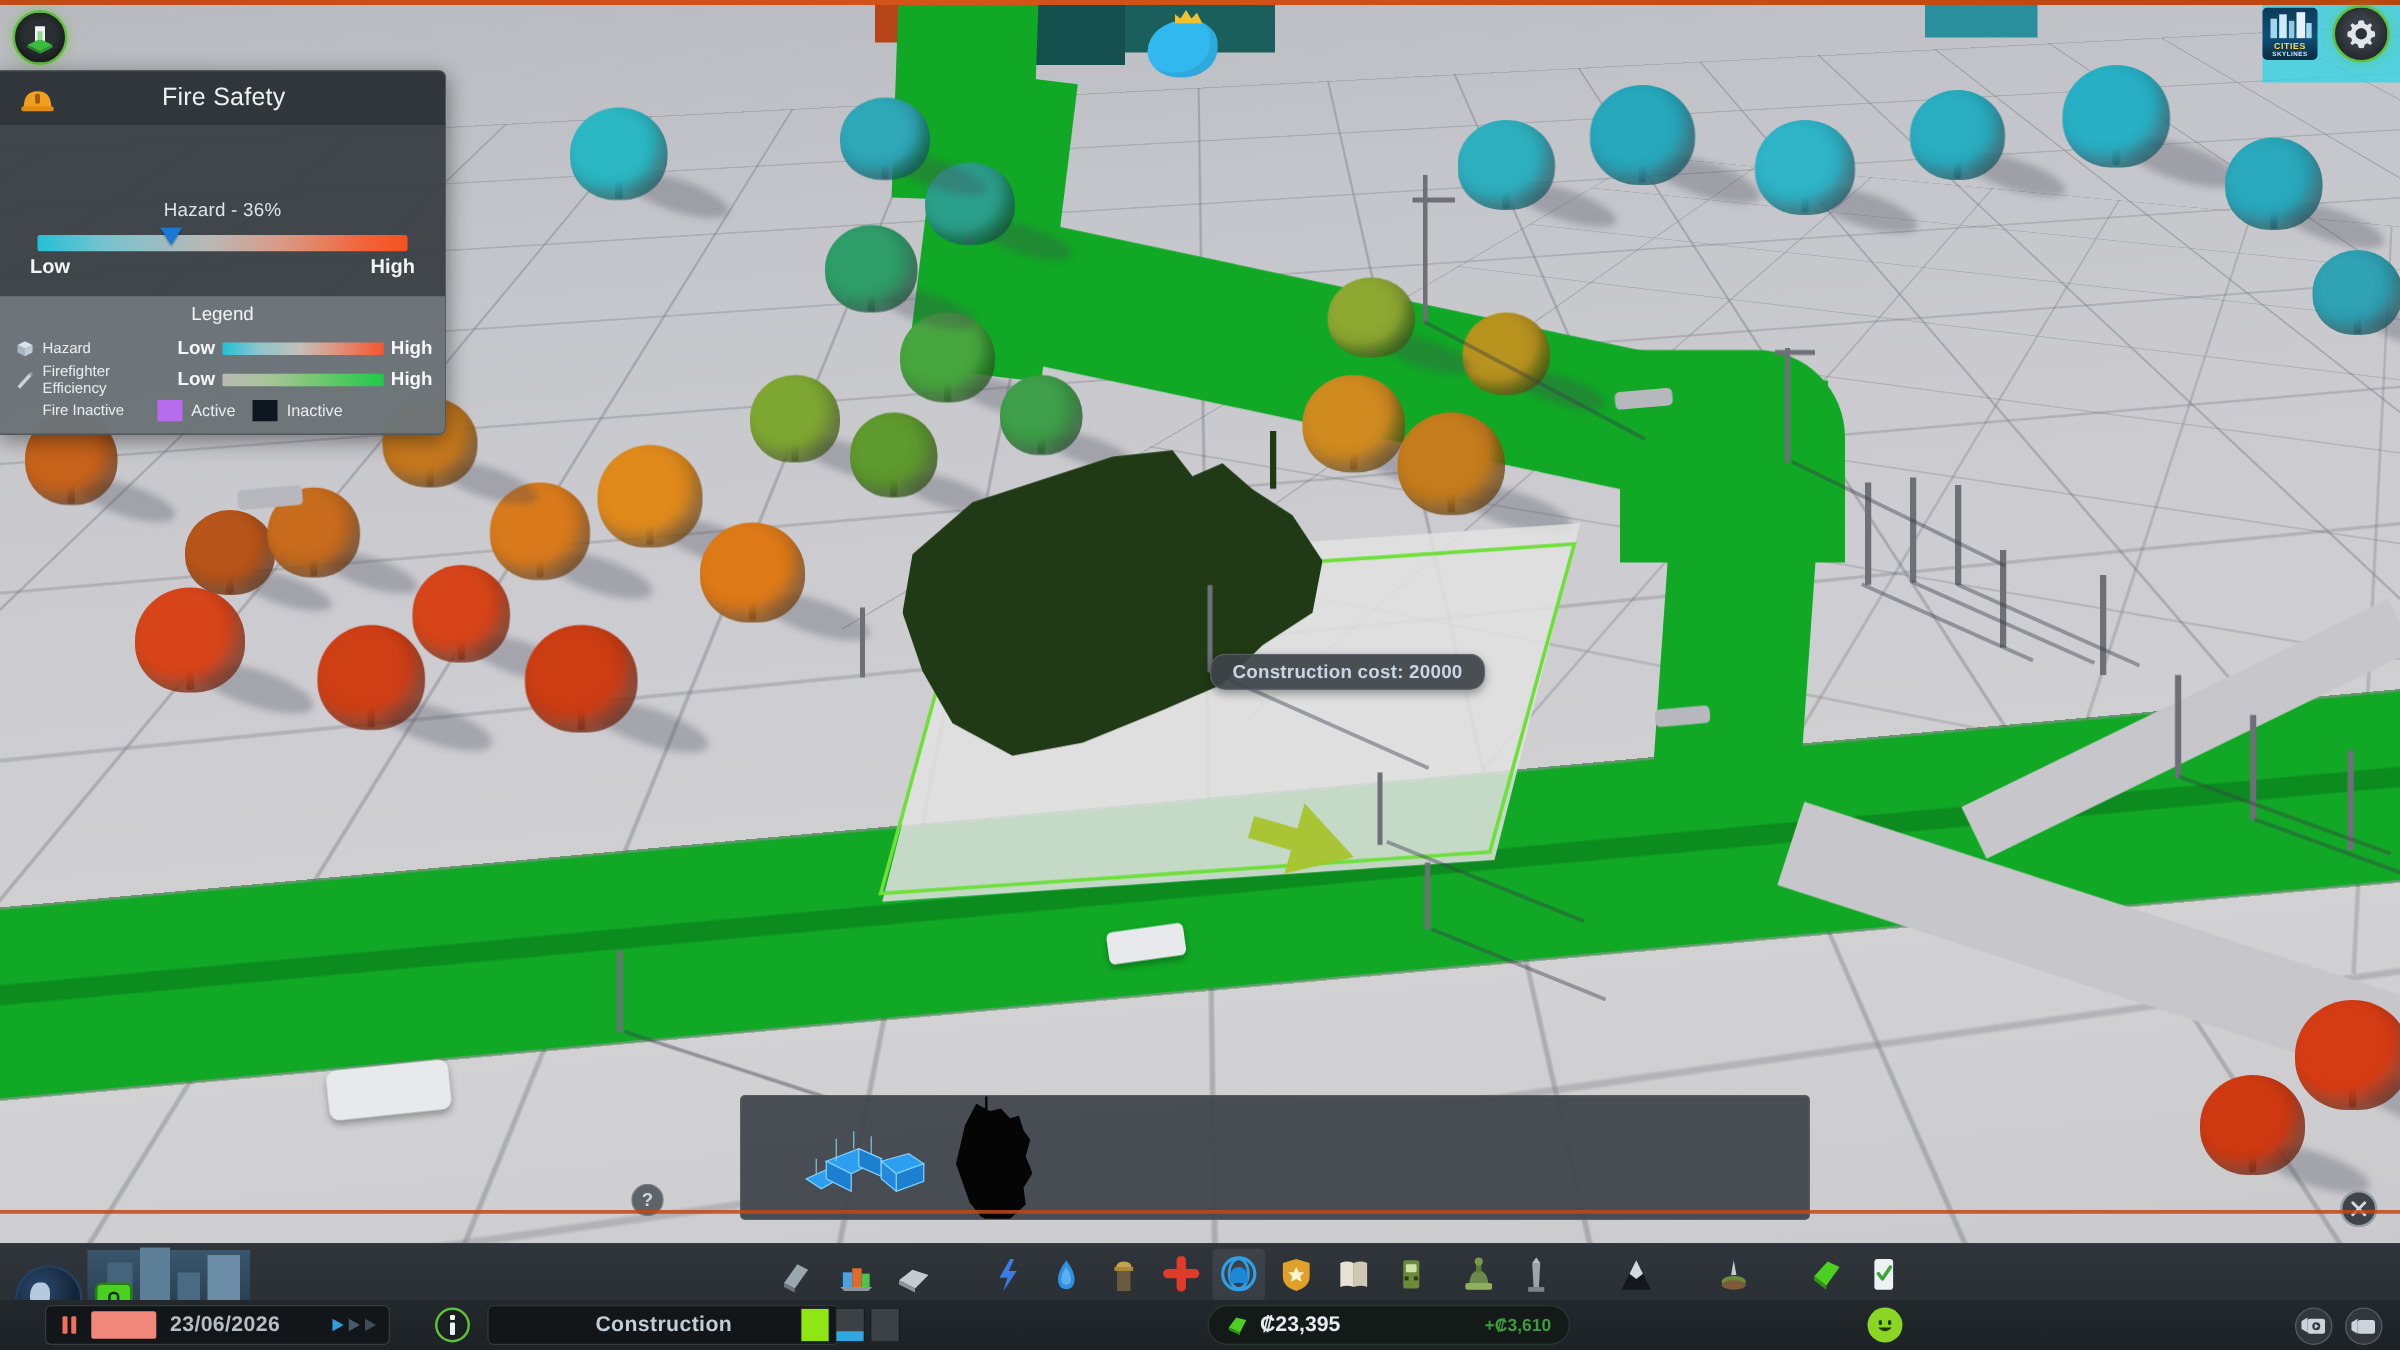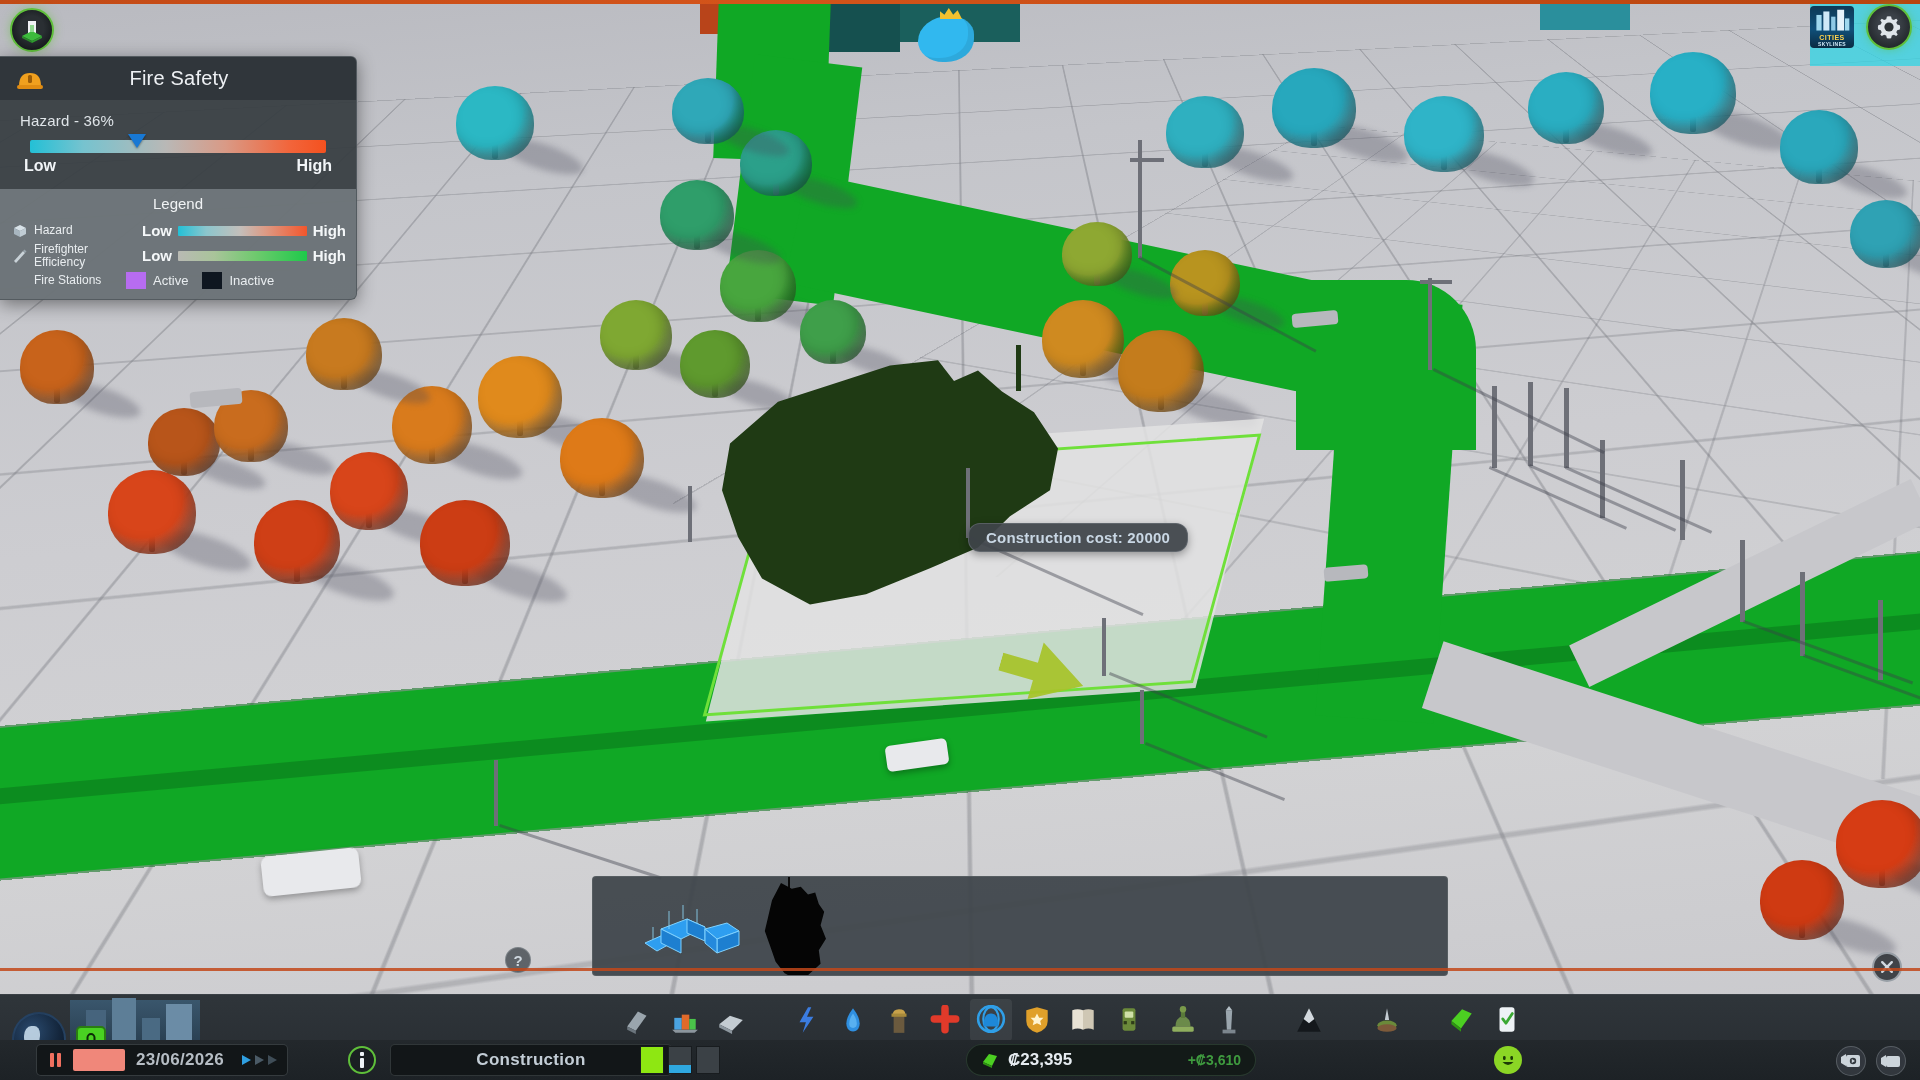--- a/index.html
+++ b/index.html
@@ -112,22 +112,22 @@
     border-radius:0 6px 6px 0;
     box-shadow:0 4px 18px rgba(0,0,0,.45);
     color:#e8ebee; overflow:hidden; }
   #iv-header { display:flex; align-items:center; gap:10px;
     padding:10px 14px 10px 16px; background:rgba(44,50,55,.75); }
   #iv-title { flex:1; text-align:center; font-size:20px; font-weight:400;
     letter-spacing:.2px; color:#eef1f4; }
   #iv-helmet { width:28px; height:22px; flex:none; }
 
   #iv-body { padding:12px 20px 14px; }
-  #iv-hazard-label { text-align:left; font-size:15px; color:#dfe4e8;
-    margin-bottom:11px; letter-spacing:.2px; }
+  #iv-hazard-label { text-align:center; font-size:15px; color:#dfe4e8;
+    margin-bottom:11px; letter-spacing:.2px;margin-top:48px; }
   #iv-slider-wrap { position:relative; height:13px; margin:0 10px; }
   #iv-slider { position:absolute; inset:0; border-radius:2px;
     background:linear-gradient(to right,#23c0d6 0%,#76c3cf 18%,#b9b8b6 46%,
       #d99a86 66%,#f2643a 88%,#f4511f 100%); }
   #iv-marker { position:absolute; top:-6px; width:0; height:0;
     border-left:9px solid transparent; border-right:9px solid transparent;
     border-top:14px solid #1878d4; filter:drop-shadow(0 1px 1px rgba(0,0,0,.4)); }
   #iv-ends { display:flex; justify-content:space-between; margin:4px 4px 0;
     font-size:16px; font-weight:bold; color:#f2f5f8; }
 
@@ -210,21 +210,21 @@
     overflow:hidden; }
   #globe { position:absolute; left:12px; bottom:14px; width:54px; height:54px;
     border-radius:50%;
     background:radial-gradient(circle at 36% 34%,#2a4a6e 0%,#14263c 60%,#0a1422 100%);
     border:2px solid rgba(40,70,104,.8); }
   #unlock-badge { position:absolute; left:76px; bottom:24px; width:30px; height:30px;
     border-radius:5px; background:#49d122; border:2px solid #2a7d12;
     display:flex; align-items:center; justify-content:center; }
 
   
-  #sim-widget { position:absolute; left:36px; bottom:4px; width:252px; height:32px;
+  #sim-widget { position:absolute; left:36px; bottom:4px; width:276px; height:32px;
     background:#121618; border:1px solid rgba(120,128,134,.35); border-radius:5px;
     display:flex; align-items:center; }
   #pause-btn { width:36px; height:30px; display:flex; align-items:center;
     justify-content:center; gap:3px; }
   .pbar { width:4px; height:14px; background:#f0705f; border-radius:1px; }
   #speed-fill { width:52px; height:22px; background:#f0877a; border-radius:2px; }
   #date-text { flex:1; padding-left:11px; color:#b6bdc4; font-size:17px;
     font-weight:bold; letter-spacing:.3px; }
   #speed-arrows { display:flex; align-items:center; padding-right:9px; gap:1px; }
 
@@ -537,21 +537,21 @@
           <path d="M2 13 L11 3 L13 5 L4 15 Z" fill="#c9d2d8"></path>
           <path d="M11 3 L13 5 L14.5 3.5 L12.5 1.5 Z" fill="#98a4ac"></path>
         </svg>
         <div class="lg-name">Firefighter Efficiency</div>
         <span class="lg-low">Low</span>
         <div class="lg-bar" id="bar-fire"></div>
         <span class="lg-high">High</span>
       </div>
 
       <div id="lg-stations">
-        <div class="lg-name" style="margin-left:22px;width:92px;">Fire Stations</div>
+        <div class="lg-name" style="margin-left:22px;width:92px;">Fire Inactive</div>
         <div class="sw" id="sw-active" style="background: rgb(183, 108, 240);"></div>
         <span class="sw-label">Active</span>
         <div class="sw" id="sw-inactive" style="background: rgb(14, 22, 32);"></div>
         <span class="sw-label">Inactive</span>
       </div>
     </div>
   </div>
 
   <div id="logo">
     <svg viewBox="0 0 44 30" width="44" height="26">

